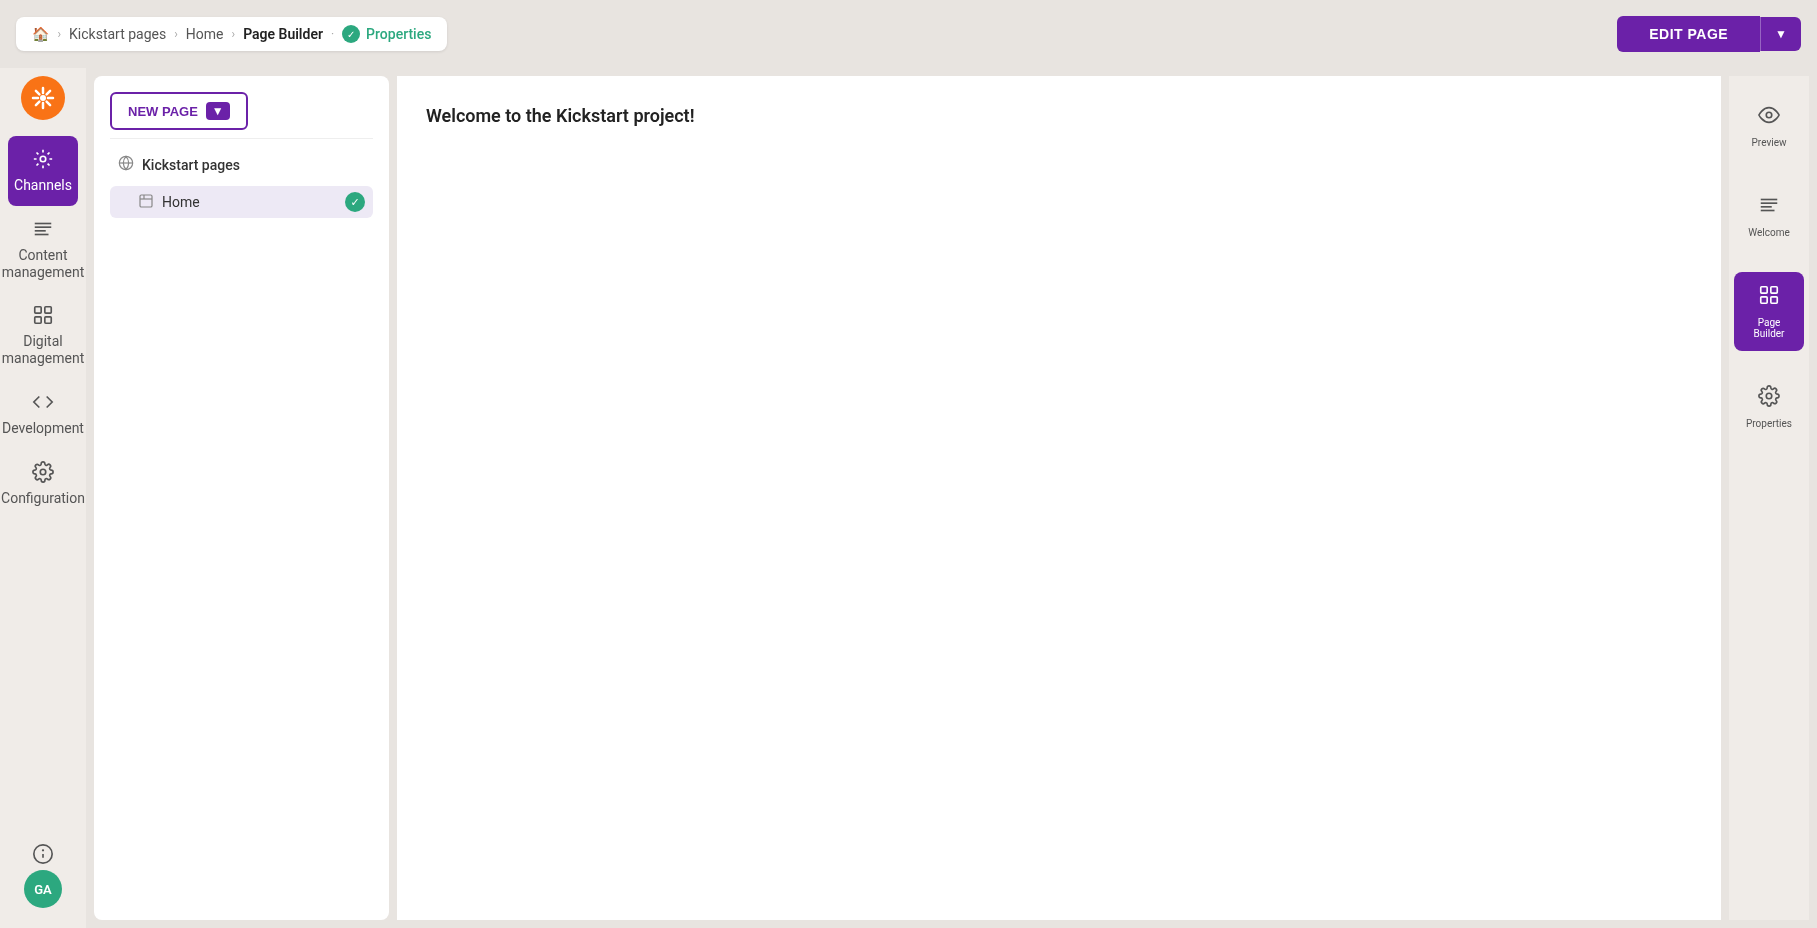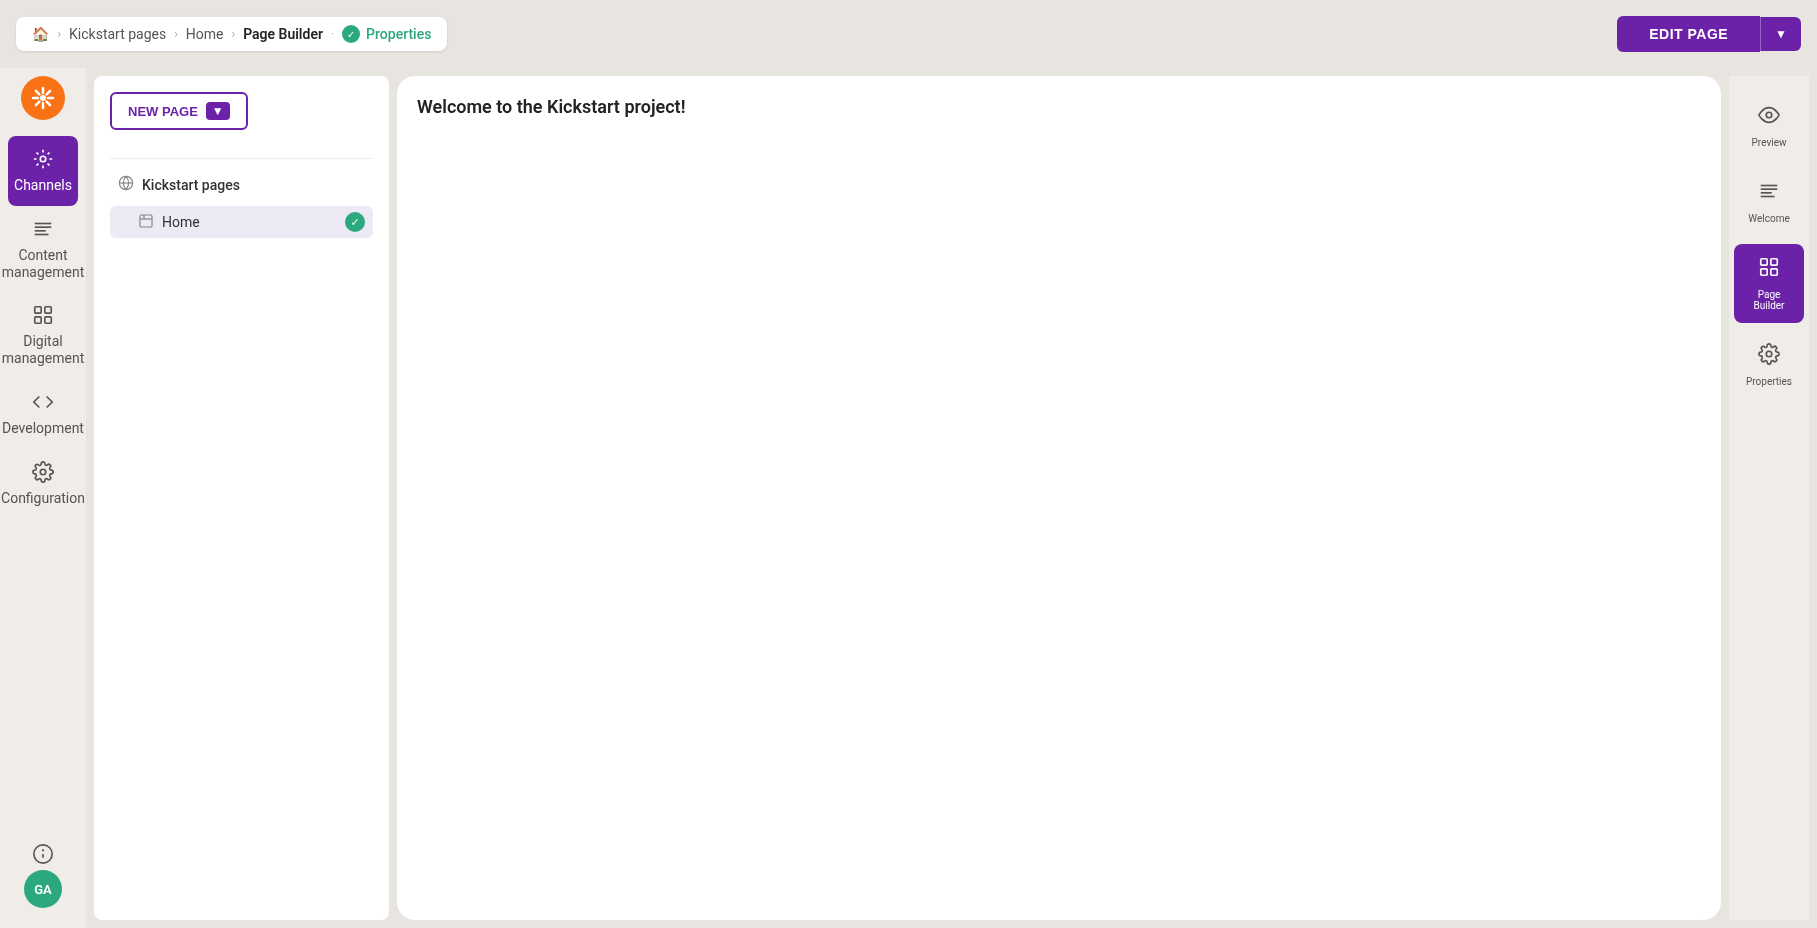--- a/index.html
+++ b/index.html
@@ -210,21 +210,21 @@
       align-items: center;
       gap: 8px;
       border: 2px solid #6b21a8;
       background: white;
       color: #6b21a8;
       border-radius: 6px;
       padding: 8px 16px;
       font-size: 13px;
       font-weight: 600;
       cursor: pointer;
-      margin-bottom: 28px;
+      margin-bottom: 8px;
     }
     .new-page-btn .chevron {
       margin-left: auto;
       background: #6b21a8;
       color: white;
       border-radius: 4px;
       padding: 2px 6px;
       font-size: 12px;
     }
     .pages-divider {
@@ -281,39 +281,39 @@
       align-items: center;
       justify-content: center;
       color: white;
       font-size: 11px;
     }
 
     
     .preview-area {
       flex: 1;
       background: white;
-      border-radius: 18px;
-      padding: 20px;
+      border-radius: 0;
+      padding: 29px;
       overflow: auto;
     }
     .preview-welcome {
       font-size: 18px;
       font-weight: 600;
       color: #222;
     }
 
     
     .right-sidebar {
       width: 80px;
       background: #f0ece8;
       display: flex;
       flex-direction: column;
       align-items: center;
       padding: 16px 0;
-      gap: 8px;
+      gap: 22px;
       flex-shrink: 0;
       margin-left: 8px;
     }
     .right-nav-item {
       display: flex;
       flex-direction: column;
       align-items: center;
       gap: 6px;
       padding: 12px 8px;
       cursor: pointer;

